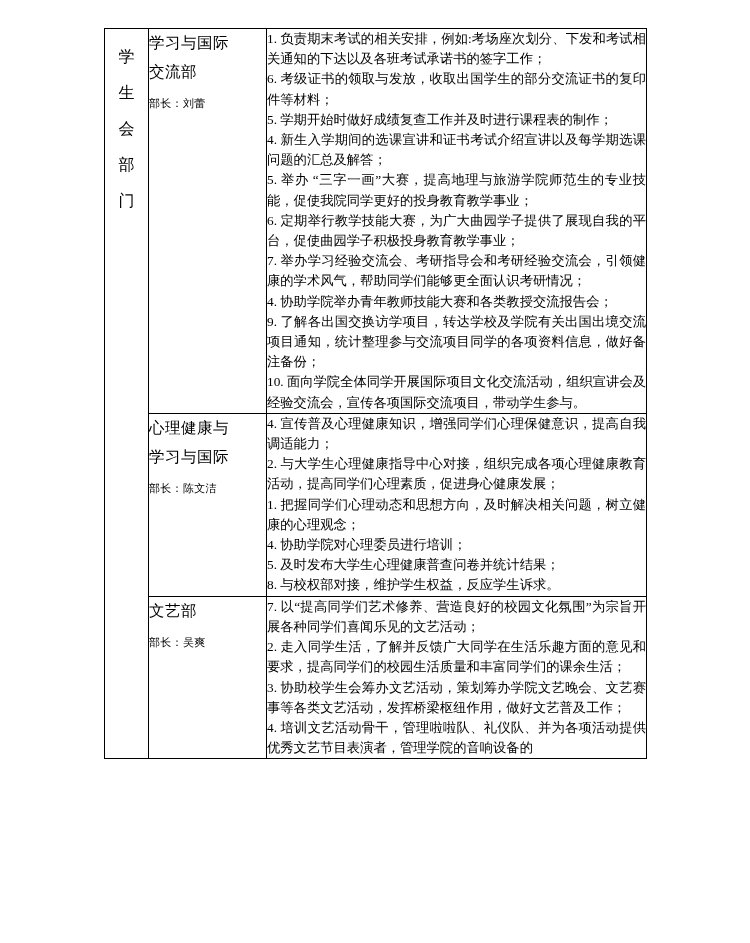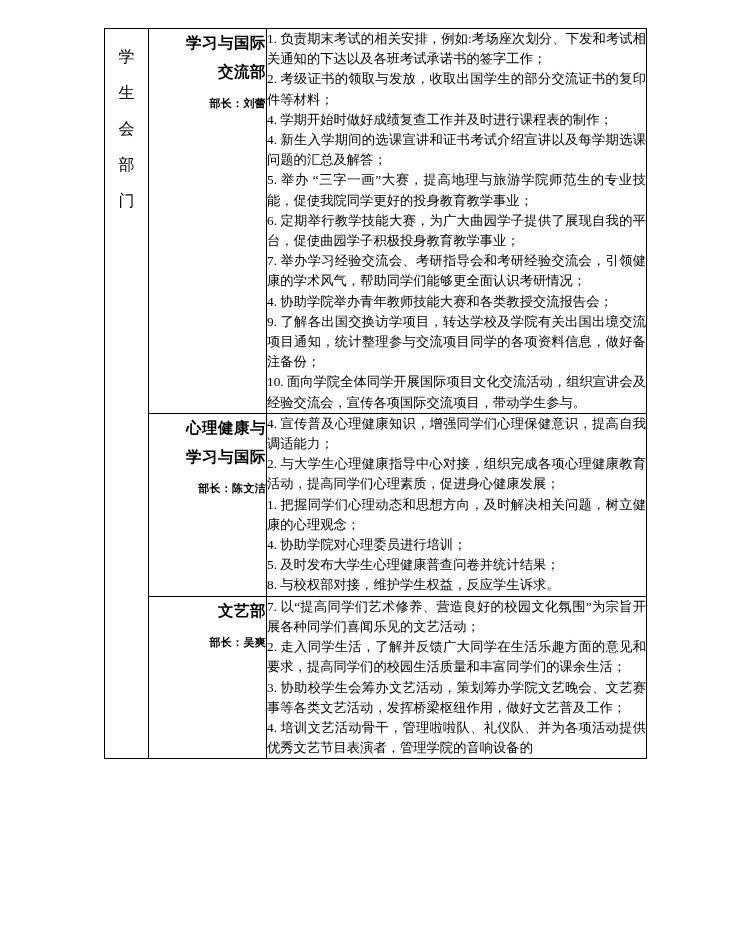--- a/index.html
+++ b/index.html
@@ -44,24 +44,23 @@
     font-weight: normal;
     letter-spacing: 0;
     padding: 6px 0;
   }
   .vert-label .ch {
     display: block;
     margin: 20px 0;
   }
 
   .dept-cell {
-    text-align: right;
+    text-align: left;
     vertical-align: middle;
     padding: 8px 6px;
-    font-weight: bold;
   }
   .dept-name {
     font-size: 15.5px;
     line-height: 1.85;
     letter-spacing: 0.5px;
   }
   .dept-head {
     font-size: 11px;
     margin-top: 10px;
     letter-spacing: 0.3px;
@@ -98,22 +97,22 @@
           <span class="ch">部</span>
           <span class="ch">门</span>
         </td>
         <td class="dept-cell">
           <div class="dept-name">学习与国际</div>
           <div class="dept-name">交流部</div>
           <div class="dept-head">部长：刘蕾</div>
         </td>
         <td class="duties">
           <p>1. 负责期末考试的相关安排，例如:考场座次划分、下发和考试相关通知的下达以及各班考试承诺书的签字工作；</p>
-          <p>2. 考级证书的领取与发放，收取出国学生的部分交流证书的复印件等材料；</p>
-          <p>4. 学期开始时做好成绩复查工作并及时进行课程表的制作；</p>
+          <p>6. 考级证书的领取与发放，收取出国学生的部分交流证书的复印件等材料；</p>
+          <p>5. 学期开始时做好成绩复查工作并及时进行课程表的制作；</p>
           <p>4. 新生入学期间的选课宣讲和证书考试介绍宣讲以及每学期选课问题的汇总及解答；</p>
           <p>5. 举办 “三字一画”大赛，提高地理与旅游学院师范生的专业技能，促使我院同学更好的投身教育教学事业；</p>
           <p>6. 定期举行教学技能大赛，为广大曲园学子提供了展现自我的平台，促使曲园学子积极投身教育教学事业；</p>
           <p>7. 举办学习经验交流会、考研指导会和考研经验交流会，引领健康的学术风气，帮助同学们能够更全面认识考研情况；</p>
           <p>4. 协助学院举办青年教师技能大赛和各类教授交流报告会；</p>
           <p>9. 了解各出国交换访学项目，转达学校及学院有关出国出境交流项目通知，统计整理参与交流项目同学的各项资料信息，做好备注备份；</p>
           <p>10. 面向学院全体同学开展国际项目文化交流活动，组织宣讲会及经验交流会，宣传各项国际交流项目，带动学生参与。</p>
         </td>
       </tr>
       <tr>

